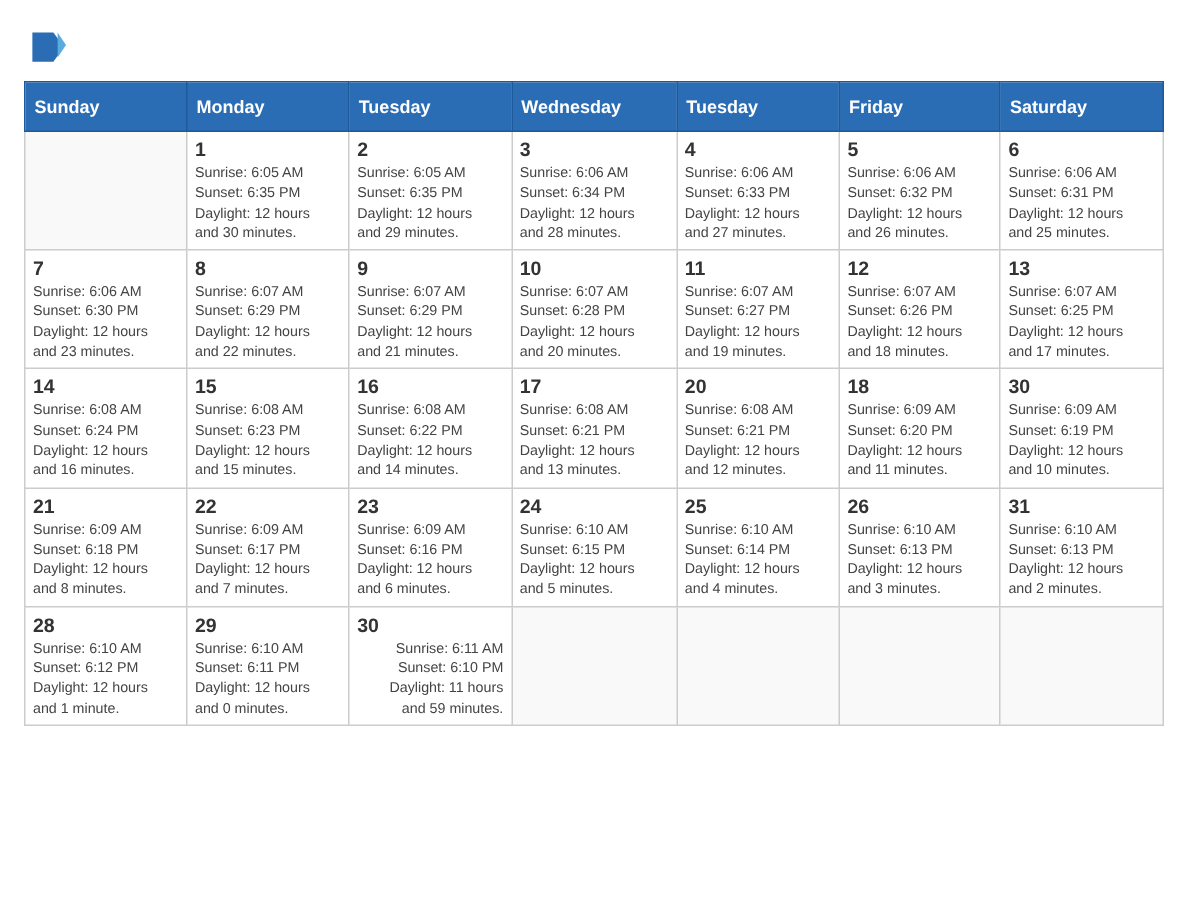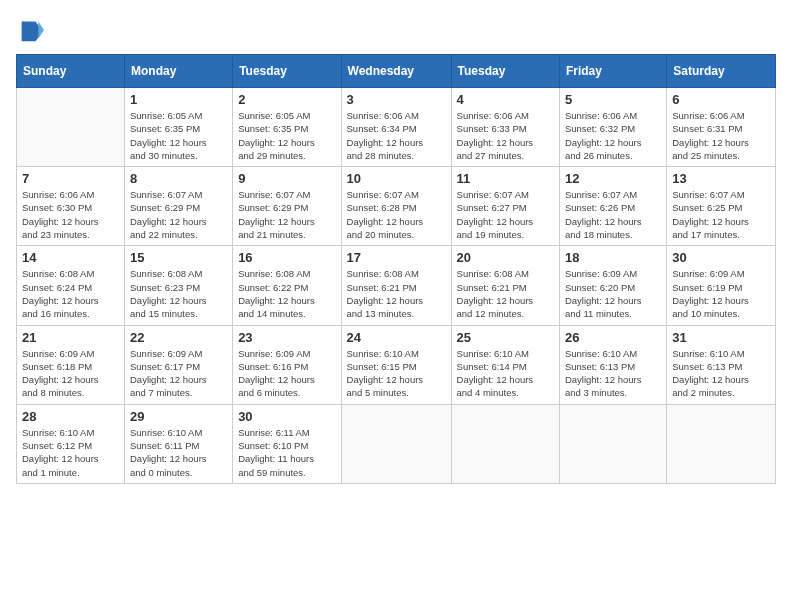--- a/index.html
+++ b/index.html
@@ -336,21 +336,21 @@
           </td>
           <td>
             <span class="day-num">29</span>
             <div class="day-info" style="white-space: pre-line;">Sunrise: 6:10 AM
 Sunset: 6:11 PM
 Daylight: 12 hours
 and 0 minutes.</div>
           </td>
           <td>
             <span class="day-num">30</span>
-            <div class="day-info" style="white-space: pre-line;">Sunrise: 6:11 AM
+            <div class="day-info" style="white-space: pre-line; text-align: right;">Sunrise: 6:11 AM
 Sunset: 6:10 PM
 Daylight: 11 hours
 and 59 minutes.</div>
           </td>
           <td class="empty"></td>
           <td class="empty"></td>
           <td class="empty"></td>
           <td class="empty"></td>
         </tr>
       </tbody>

